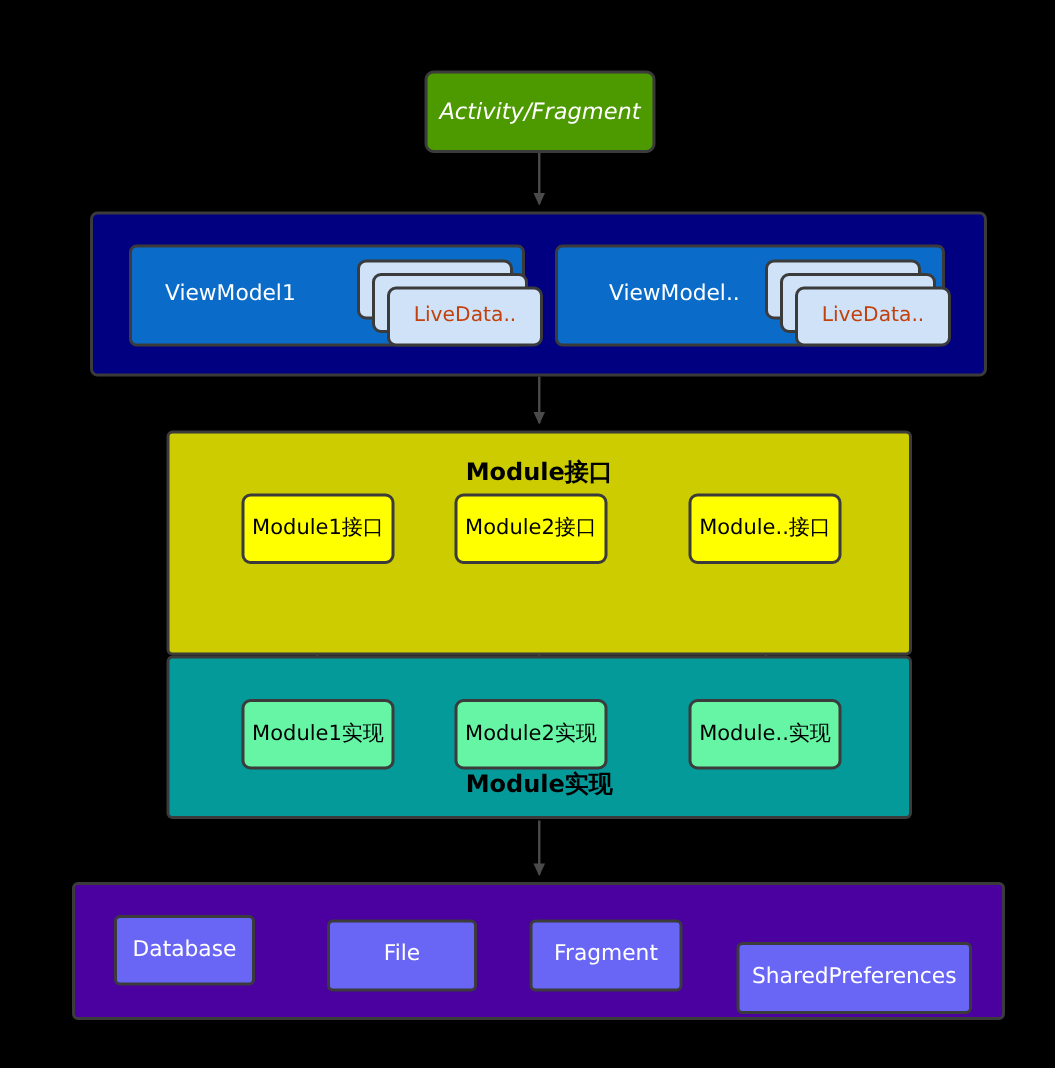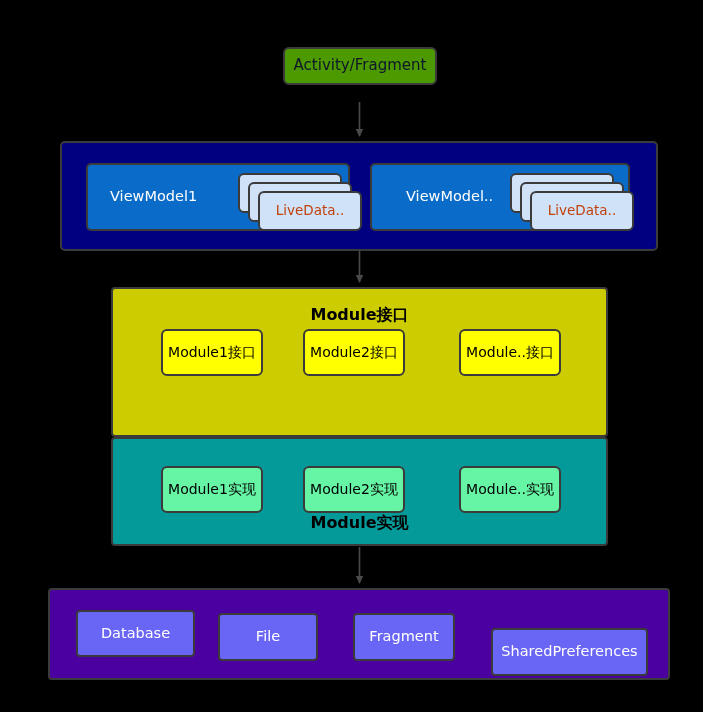--- a/index.html
+++ b/index.html
@@ -42,25 +42,26 @@
     text-align: center;
     border: 2px solid #3b3b3b;
     line-height: 1.18;
   }
 
   
   .activity {
     left: 283px;
     top: 47px;
     width: 154px;
-    height: 38px;
+    height: 55px;
     background: #4d9900;
     border-radius: 6px;
-    color: #0f172a;
+    color: #ffffff;
     font-size: 15px;
+    font-style: italic;
   }
 
   
   .vm-layer {
     left: 60px;
     top: 141px;
     width: 598px;
     height: 110px;
     background: #000080;
     border-radius: 5px;
@@ -185,21 +186,21 @@
     border: 2px solid #3b3b3b;
     border-radius: 4px;
   }
   .data-box {
     background: #6a66f5;
     border-radius: 4px;
     color: #ffffff;
     font-size: 14.5px;
     white-space: nowrap;
   }
-  .db-1 { left: 76px;  top: 610px; width: 119px; height: 47px; }
+  .db-1 { left: 76px;  top: 610px; width: 94px; height: 47px; }
   .db-2 { left: 218px; top: 613px; width: 100px; height: 48px; }
   .db-3 { left: 353px; top: 613px; width: 102px; height: 48px; }
   .db-4 { left: 491px; top: 628px; width: 157px; height: 48px; }
 </style>
 </head>
 <body>
 
 <div id="canvas">
 
   <svg id="arrows" viewBox="0 0 703 712" width="703" height="712">

